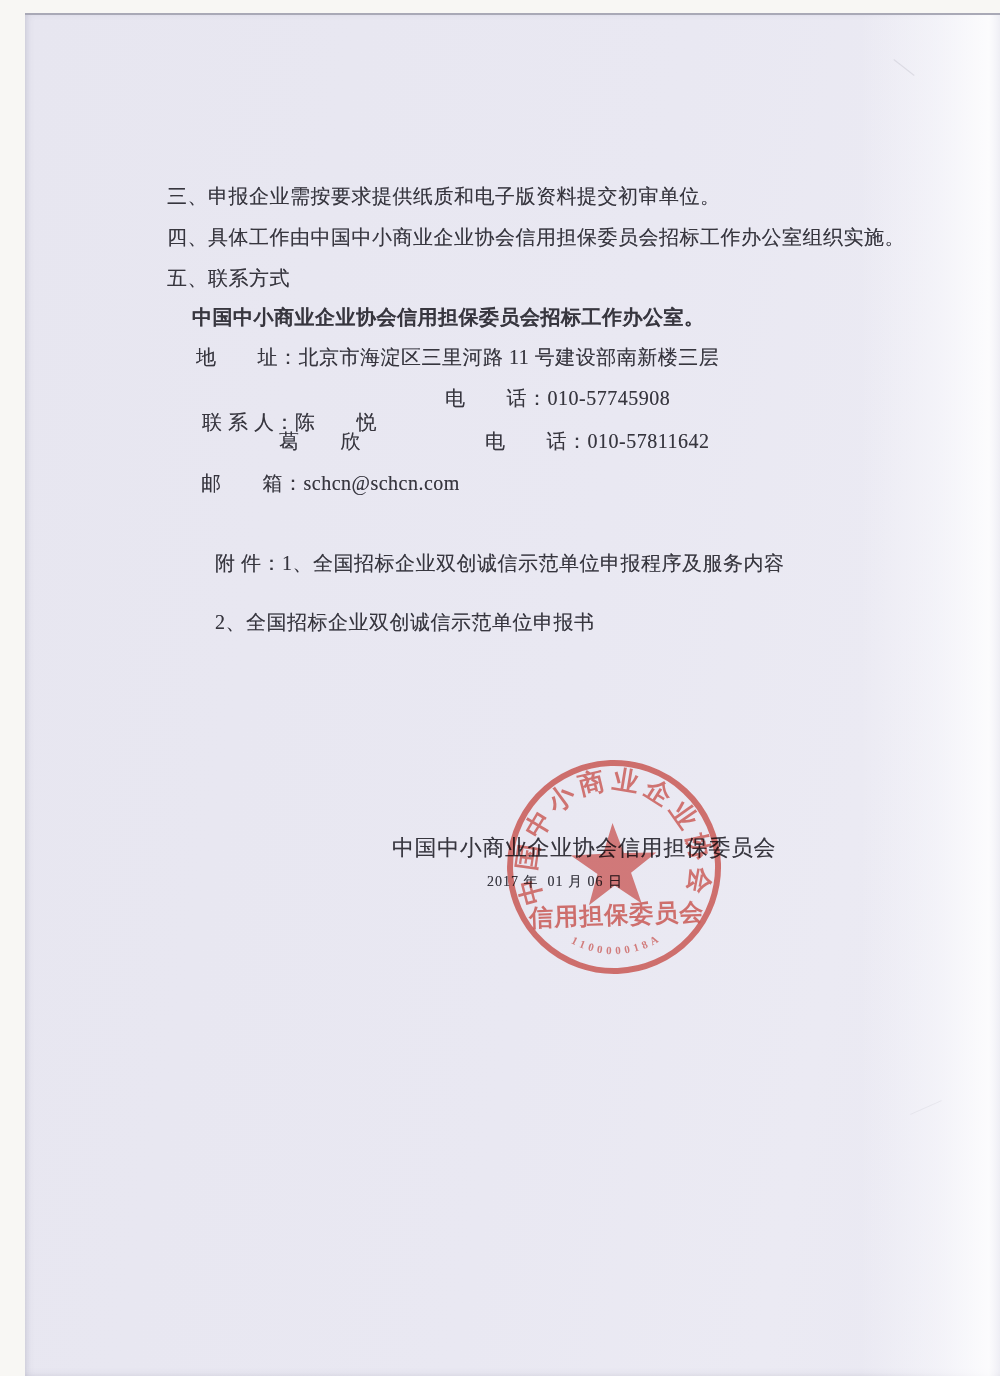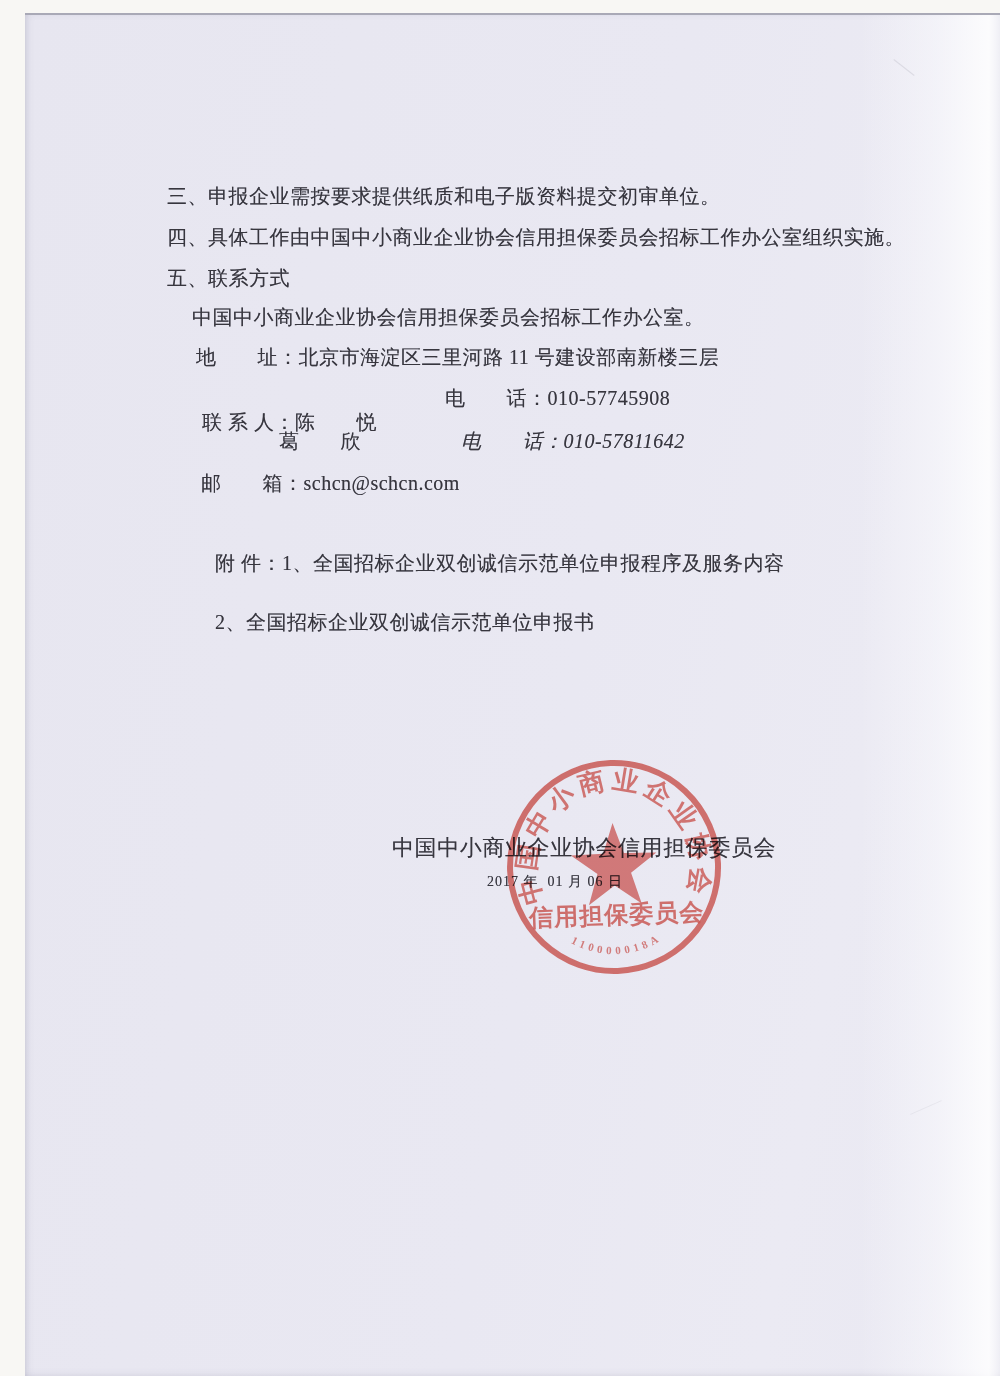--- a/index.html
+++ b/index.html
@@ -31,26 +31,26 @@
   
   .txt{
     position:absolute;white-space:pre;
     font-size:20px;line-height:1.15;
     color:#37363e;letter-spacing:.5px;
     text-shadow:0 0 .5px rgba(70,70,85,.55);
   }
   .l-item3   {left:142px;top:170px;}
   .l-item4   {left:142px;top:211px;}
   .l-item5   {left:142px;top:252px;}
-  .l-office  {left:167px;top:291px;}
+  .l-office  {left:167px;top:291px;font-weight:bold;}
   .l-address {left:171px;top:331px;}
   .l-contact {left:177px;top:372px;margin-top:24px;}
   .l-phone1  {left:420px;top:372px;}
   .l-name2   {left:254px;top:415px;}
-  .l-phone2  {left:436px;top:415px;font-style:italic;}
+  .l-phone2  {left:460px;top:415px;}
   .l-email   {left:176px;top:457px;}
   .l-attach1 {left:142px;top:537px;margin-left:48px;}
   .l-attach2 {left:190px;top:596px;}
   .l-sigorg  {left:367px;top:820px;font-size:22px;letter-spacing:.6px;text-align:center;}
   .l-sigdate {left:462px;top:859px;font-size:14px;letter-spacing:1px;}
   
   .seal{
     position:absolute;left:479px;top:741px;width:220px;height:220px;
     color:var(--seal-color,#d9534b);
     mix-blend-mode:multiply;

